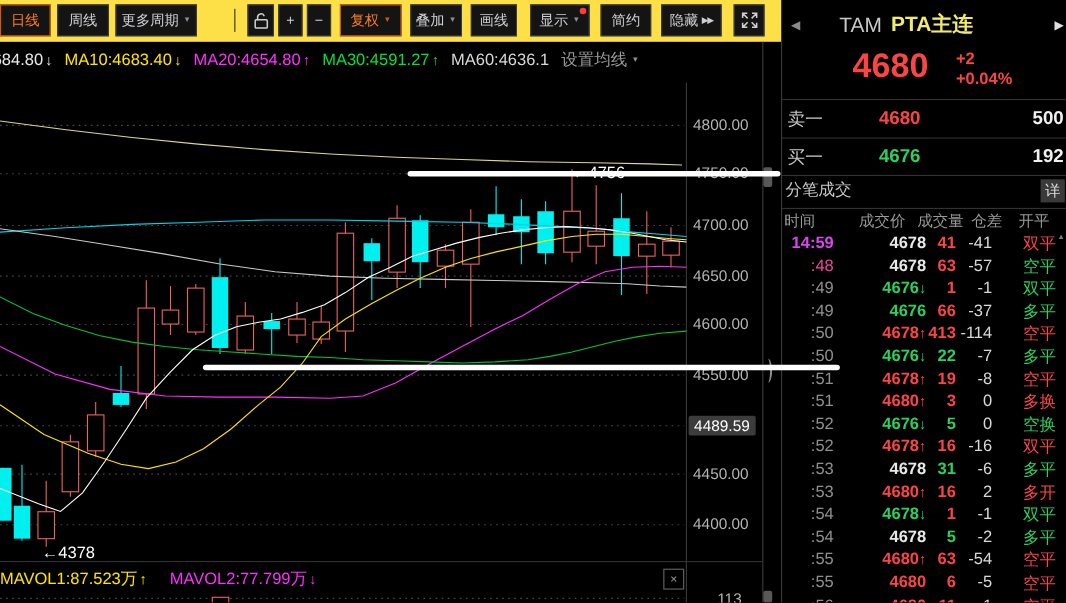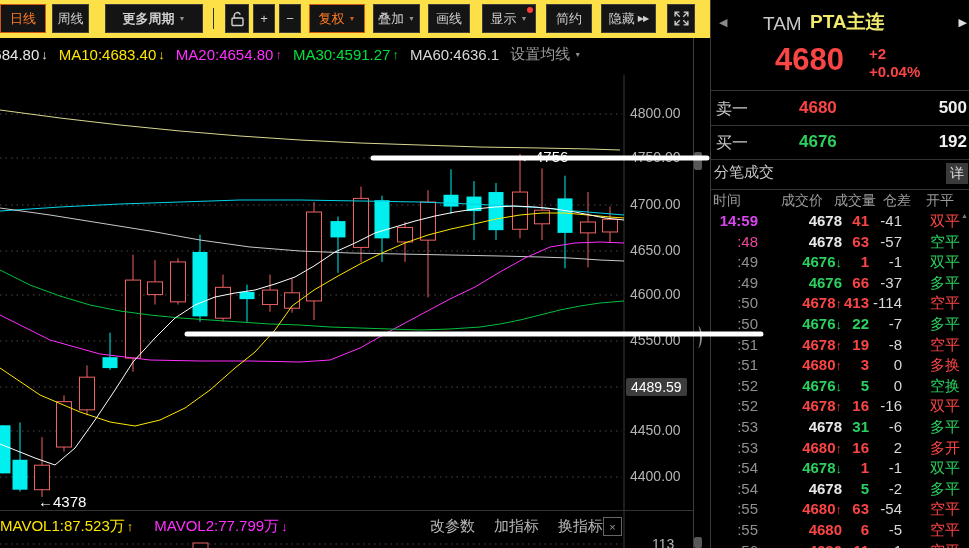--- a/index.html
+++ b/index.html
@@ -75,24 +75,24 @@
 </head>
 <body>
 
 <div id="screen">
 
   <div id="toolbar">
     <div class="tsep" style="left:213px"></div>
   <div class="btn active" style="left: 0px; width: 46px;">
         <span>日线</span>
       </div>
-      <div class="btn" style="left: 52px; width: 37px; text-align: center;">
+      <div class="btn" style="left: 52px; width: 47px; text-align: center;">
         <span>周线</span>
       </div>
-      <div class="btn" style="left: 105px; width: 98px; font-weight: bold;">
+      <div class="btn" style="left: 105px; width: 74px;">
         <span>更多周期</span>
         <span class="caret">▼</span>
       </div>
       <div class="btn" style="left: 225px; width: 24px;">
         <svg width="16" height="18" viewBox="0 0 16 18">
           <rect x="3" y="8" width="11" height="7.5" rx="1" fill="none" stroke="#cfcfcf" stroke-width="1.4"></rect>
           <path d="M5.2,8 V5.4 A3.1,3.1 0 0 1 11,4.2" fill="none" stroke="#cfcfcf" stroke-width="1.4" stroke-linecap="round"></path>
         </svg>
       </div>
       <div class="btn" style="left: 253px; width: 22px;">
@@ -252,25 +252,20 @@
   <div id="vol-labels">
     <span class="ma-item" id="mavol1-wrap" style="color:#ffe600">
       <span>MAVOL1:87.523万</span>
       <span class="ma-arrow">↑</span>
     </span>
     <span class="ma-item" style="color:#ff2fff;margin-left:10px">
       <span>MAVOL2:77.799万</span>
       <span class="ma-arrow">↓</span>
     </span>
   </div>
-  <div id="vol-links">
-      <span>改参数</span>
-      <span>加指标</span>
-      <span>换指标</span>
-    </div>
   <div id="ind-close">×</div>
   <div id="vol-axis-label">113</div>
 
   <div id="strip-line"></div>
   <div class="thumb" style="top:152px;height:18px"></div>
   <div id="collapse-handle"></div>
   <div class="thumb" style="top:537px;height:11px"></div>
 
   <div id="panel">
     <span id="nav-prev">◀</span>

